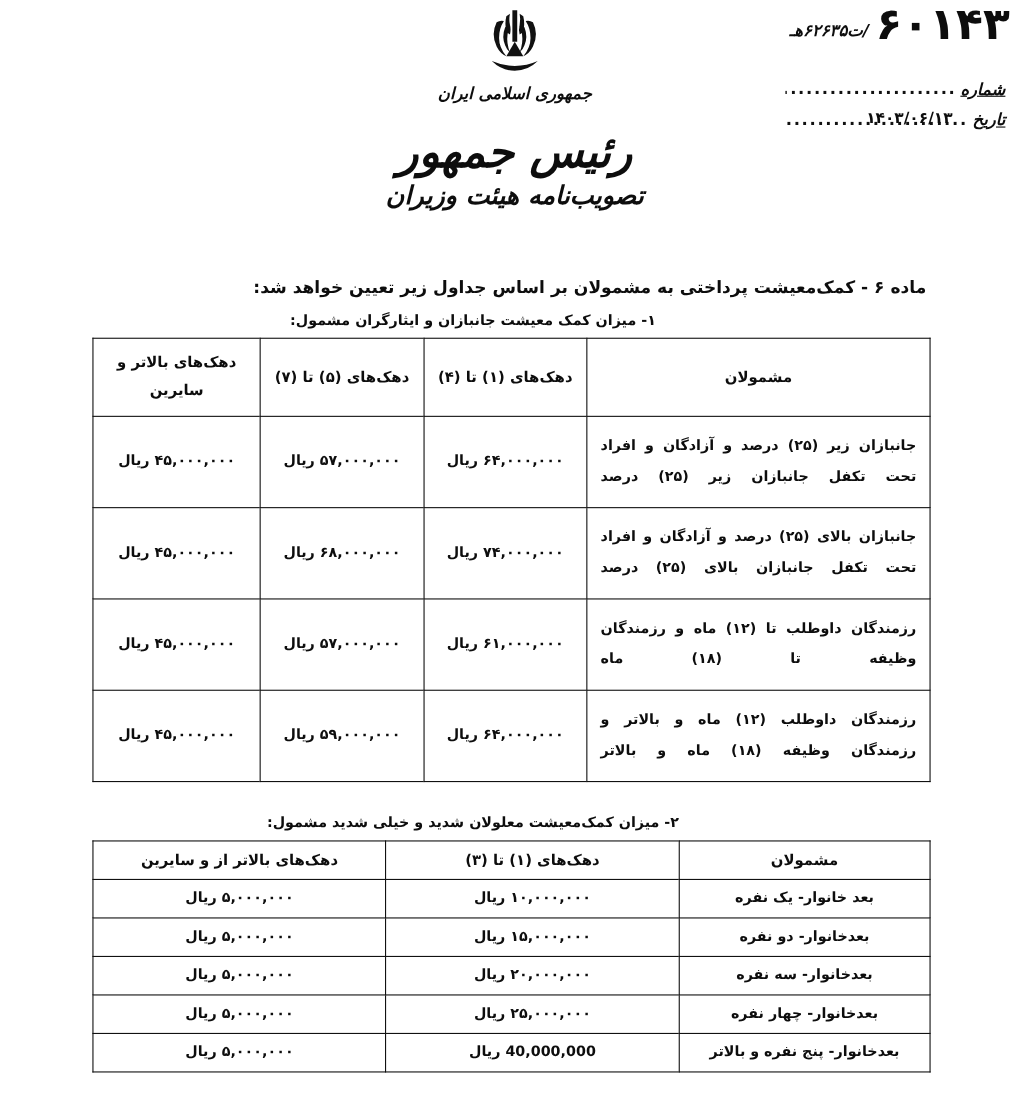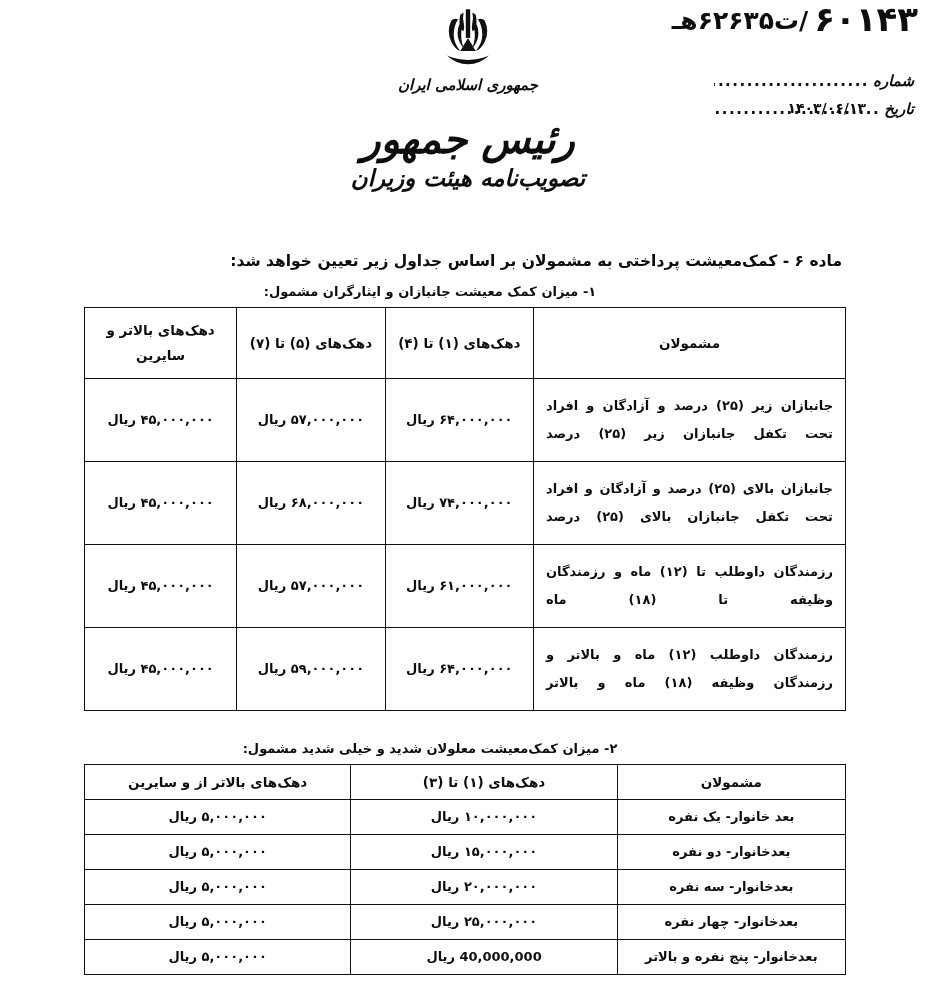--- a/index.html
+++ b/index.html
@@ -31,31 +31,32 @@
     position: absolute;
     top: 2px;
     right: 18px;
     display: flex;
     flex-direction: row;
     align-items: baseline;
     gap: 6px;
     direction: rtl;
   }
   .doc-number .big-num {
-    font-size: 34px;
+    font-size: 40px;
     font-weight: 700;
     letter-spacing: 1px;
     line-height: 1;
   }
   .doc-number .sub-num {
-    font-size: 25px;
+    font-size: 15px;
     font-weight: 700;
     line-height: 1;
     position: relative;
     top: -2px;
+    font-style: italic;
   }
 
   .meta-block {
     position: absolute;
     top: 72px;
     right: 22px;
     width: 200px;
     direction: rtl;
   }
   .meta-row {
@@ -65,20 +66,21 @@
     justify-content: flex-start;
     height: 28px;
     white-space: nowrap;
   }
   .meta-label {
     font-size: 15px;
     font-weight: 700;
     font-style: italic;
     font-family: "DejaVu Serif", "Liberation Serif", serif;
     margin-left: 4px;
+    text-decoration: underline;
   }
   .meta-dots {
     font-size: 15px;
     letter-spacing: 1.5px;
     font-weight: 700;
     color: #111;
     overflow: hidden;
   }
   .meta-value {
     font-size: 14px;

